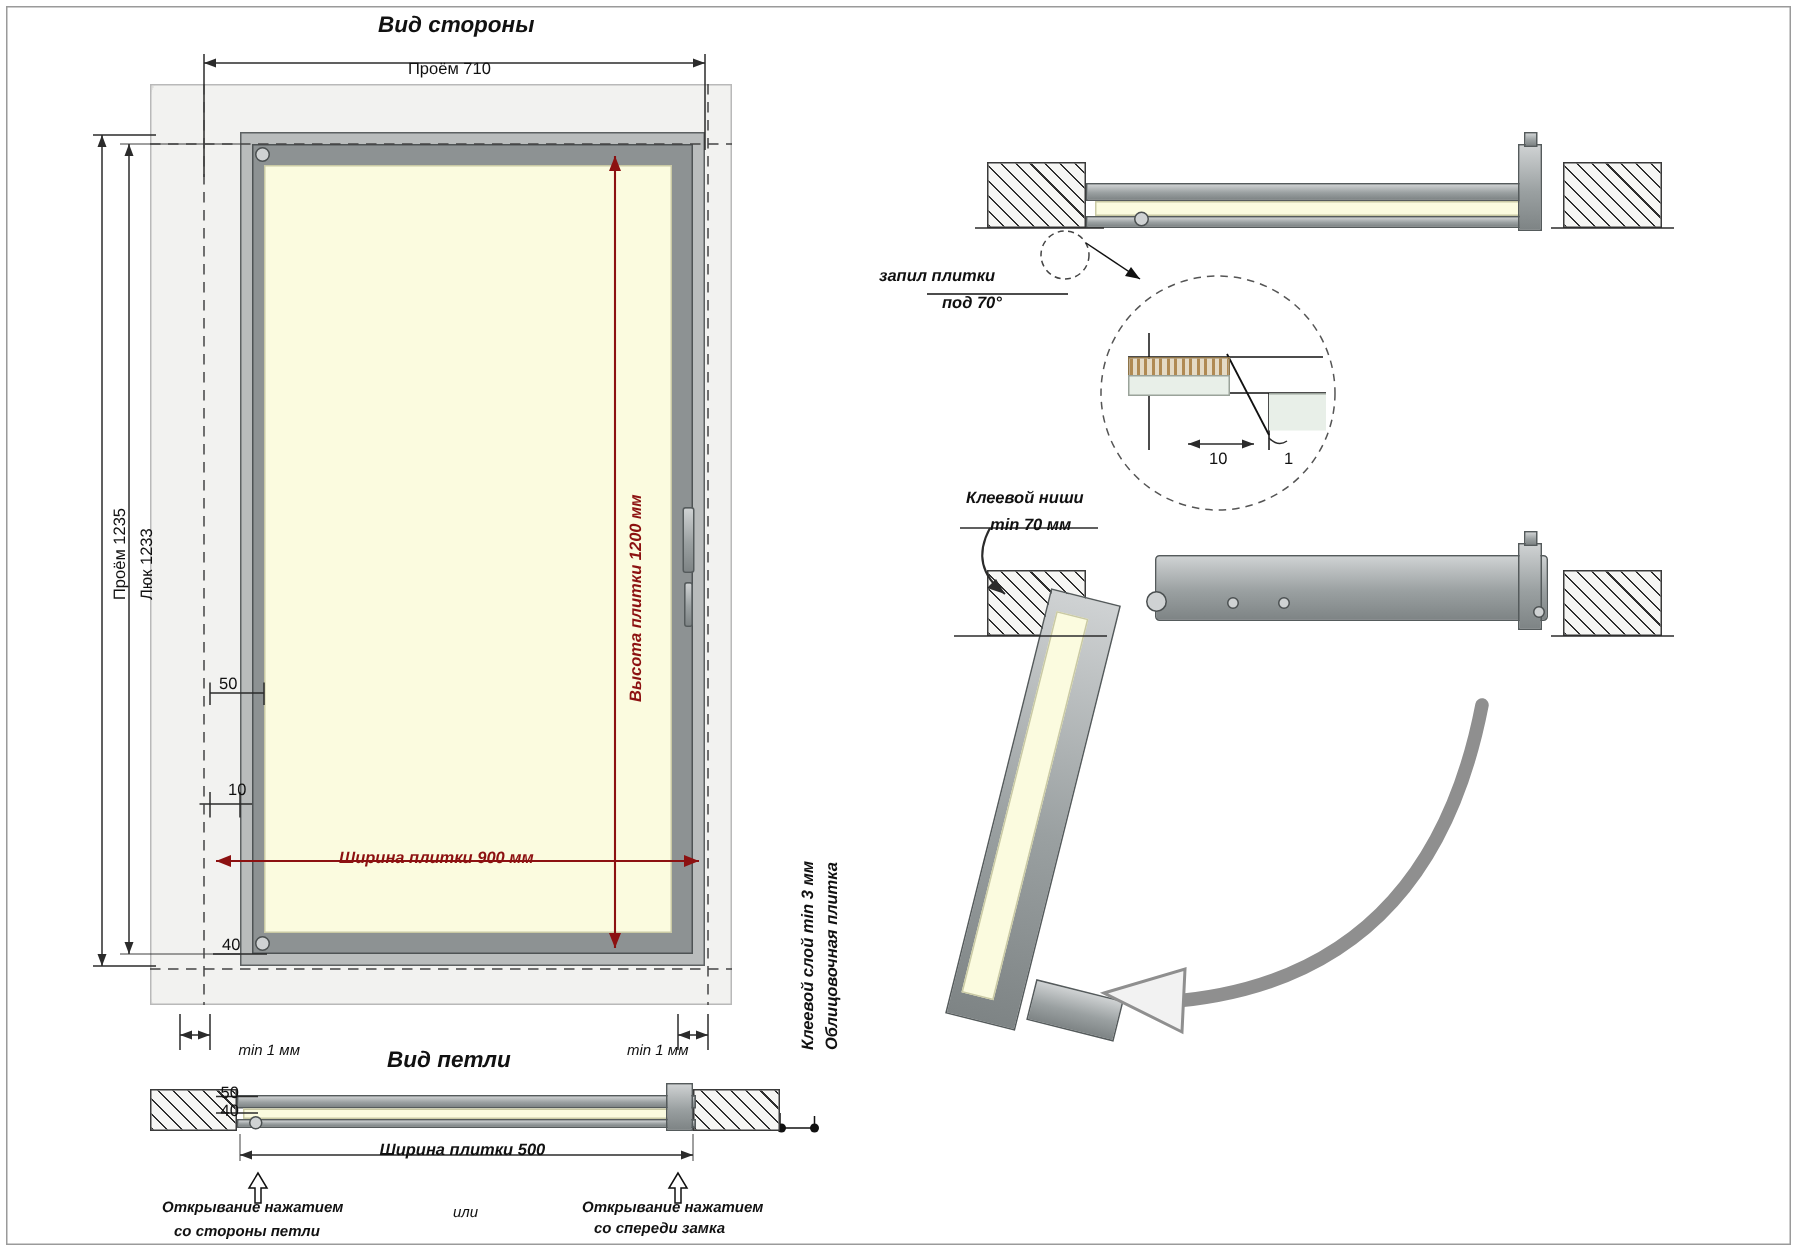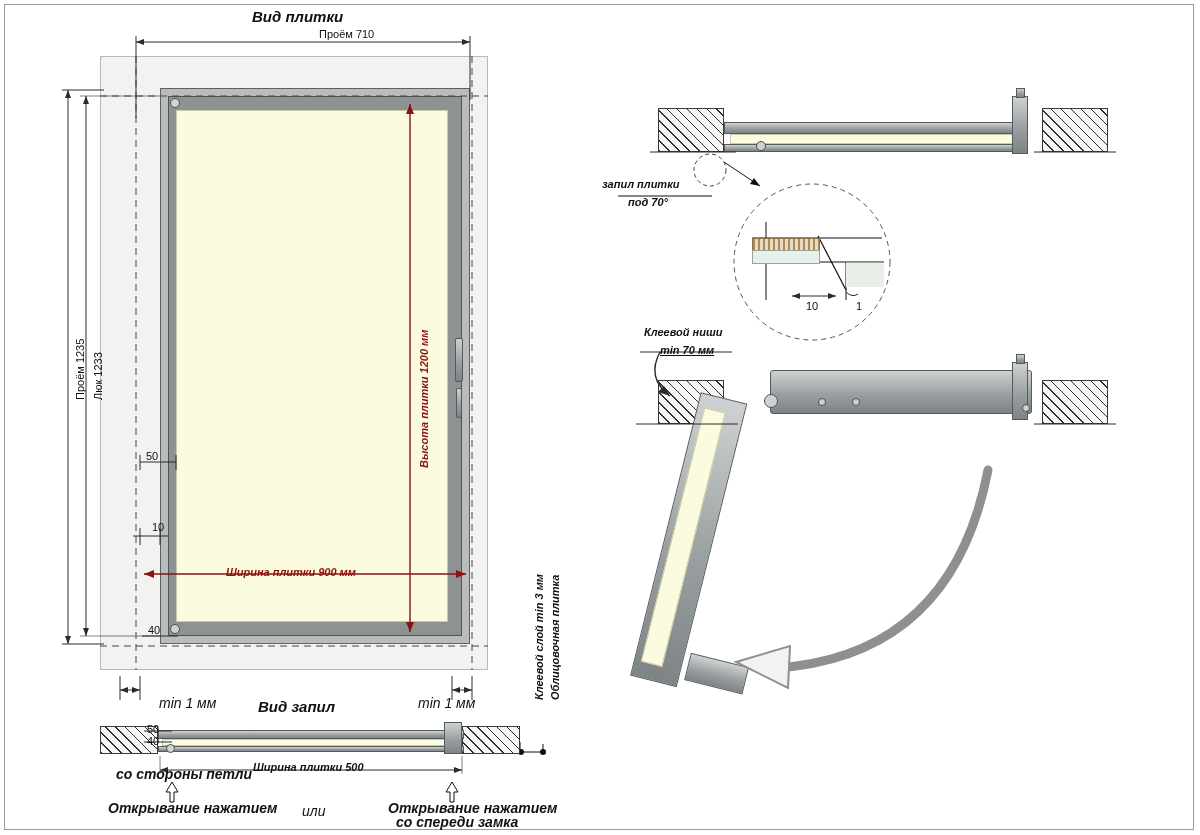--- a/index.html
+++ b/index.html
@@ -1,21 +1,21 @@
 <!DOCTYPE html>
 <html><head>
 <meta charset="utf-8">
 <style>
   html,body{margin:0;padding:0;background:#ffffff;}
   body{font-family:"Liberation Sans", sans-serif;}
   #root{position:relative;width:1200px;height:835px;background:#fff;overflow:hidden;}
   .frame{position:absolute;left:4px;top:4px;width:1190px;height:826px;border:1px solid #9a9a9a;box-sizing:border-box;}
   .lbl{position:absolute;font-style:italic;font-weight:bold;color:#111;white-space:nowrap;}
   .lbl.sm{font-size:11px;}
-  .lbl.xs{font-size:14px;}
+  .lbl.xs{font-size:10px;}
   .lbl.md{font-size:15px;}
   .red{color:#8c1111;}
   .dim{position:absolute;font-size:11px;color:#111;white-space:nowrap;}
   .rot90{transform:rotate(-90deg);transform-origin:left top;}
   .marble{position:absolute;background:
       linear-gradient(118deg, rgba(0,0,0,0.05) 0 2px, rgba(0,0,0,0) 2px 26px),
       linear-gradient(72deg, rgba(0,0,0,0.045) 0 1px, rgba(0,0,0,0) 1px 19px),
       linear-gradient(100deg, rgba(0,0,0,0.035) 0 1px, rgba(0,0,0,0) 1px 33px),
       #f2f2f0;
       border:1px solid #b9b9b9;box-sizing:border-box;}
@@ -28,21 +28,21 @@
   .steel{position:absolute;background:linear-gradient(180deg,#cfd2d3,#9aa0a1 55%,#7e8485);border:1px solid #555b5c;box-sizing:border-box;}
   .screw{position:absolute;border-radius:50%;background:#cfd2d3;border:1px solid #4b5051;}
   svg{position:absolute;left:0;top:0;overflow:visible;}
 </style>
 </head>
 <body>
 
 <div id="root">
   <div class="frame"></div>
 
-  <div class="lbl md" style="left:252px;top:8px;">Вид плитки</div>
+  <div class="lbl md" style="left:252px;top:8px;">Вид стороны</div>
 
   <div class="marble" style="left:100px;top:56px;width:388px;height:614px;"></div>
 
   <div class="panel-outer" style="left:160px;top:88px;width:310px;height:556px;"></div>
   <div class="panel-mid" style="left:168px;top:96px;width:294px;height:540px;"></div>
   <div class="panel-tile" style="left:176px;top:110px;width:272px;height:512px;"></div>
 
   <div class="screw" style="left:170px;top:98px;width:8px;height:8px;"></div>
   <div class="screw" style="left:170px;top:624px;width:8px;height:8px;"></div>
 
@@ -105,36 +105,36 @@
     <polygon points="466,574 456,570 456,578" fill="#8c1111"></polygon>
 
     <line x1="490" y1="742" x2="520" y2="742" stroke="#111" stroke-width="1"></line>
     <line x1="520" y1="742" x2="520" y2="752" stroke="#111" stroke-width="1"></line>
     <line x1="504" y1="752" x2="544" y2="752" stroke="#111" stroke-width="1"></line>
     <circle cx="521" cy="752" r="3" fill="#111"></circle>
     <circle cx="543" cy="752" r="3" fill="#111"></circle>
     <line x1="543" y1="752" x2="543" y2="744" stroke="#111" stroke-width="1"></line>
   </svg>
 
-  <div class="dim" style="left:272px;top:28px;margin-left:47px;">Проём 710</div>
+  <div class="dim" style="left:272px;top:40px;">Проём 710</div>
   <div class="dim rot90" style="left:74px;top:400px;">Проём 1235</div>
   <div class="dim rot90" style="left:92px;top:400px;">Люк 1233</div>
   <div class="dim" style="left:146px;top:450px;">50</div>
   <div class="dim" style="left:152px;top:521px;">10</div>
   <div class="dim" style="left:148px;top:624px;">40</div>
   <div class="lbl xs" style="left:159px;top:695px;font-style:italic;font-weight:normal;">min 1 мм</div>
   <div class="lbl xs" style="left:418px;top:695px;font-style:italic;font-weight:normal;">min 1 мм</div>
 
   <div class="lbl sm red rot90" style="left:418px;top:468px;">Высота плитки 1200 мм</div>
   <div class="lbl sm red" style="left:226px;top:566px;">Ширина плитки 900 мм</div>
 
   <div class="lbl sm rot90" style="left:533px;top:700px;font-weight:bold;">Клеевой слой min 3 мм</div>
   <div class="lbl sm rot90" style="left:549px;top:700px;font-weight:bold;">Облицовочная плитка</div>
 
-  <div class="lbl md" style="left:258px;top:698px;">Вид запил</div>
+  <div class="lbl md" style="left:258px;top:698px;">Вид петли</div>
 
   <div class="hatch" style="left:100px;top:726px;width:58px;height:28px;"></div>
   <div class="hatch" style="left:462px;top:726px;width:58px;height:28px;"></div>
   <div class="steel" style="left:158px;top:730px;width:306px;height:9px;"></div>
   <div class="panel-tile" style="left:162px;top:739px;width:298px;height:7px;"></div>
   <div class="steel" style="left:158px;top:746px;width:306px;height:6px;"></div>
   <div class="steel" style="left:444px;top:722px;width:18px;height:32px;"></div>
   <div class="screw" style="left:166px;top:744px;width:7px;height:7px;"></div>
 
   <svg width="1200" height="835">
@@ -148,21 +148,21 @@
 
     <polygon points="172,782 166,792 170,792 170,802 174,802 174,792 178,792" fill="none" stroke="#111" stroke-width="1"></polygon>
     <polygon points="452,782 446,792 450,792 450,802 454,802 454,792 458,792" fill="none" stroke="#111" stroke-width="1"></polygon>
   </svg>
 
   <div class="dim" style="left:147px;top:723px;">50</div>
   <div class="dim" style="left:147px;top:735px;">40</div>
   <div class="lbl sm" style="left:253px;top:761px;font-style:italic;font-weight:bold;">Ширина плитки 500</div>
 
   <div class="lbl xs" style="left:108px;top:800px;">Открывание нажатием</div>
-  <div class="lbl xs" style="left:116px;top:766px;">со стороны петли</div>
+  <div class="lbl xs" style="left:116px;top:816px;">со стороны петли</div>
   <div class="lbl xs" style="left:302px;top:803px;font-weight:normal;">или</div>
   <div class="lbl xs" style="left:388px;top:800px;">Открывание нажатием</div>
   <div class="lbl xs" style="left:396px;top:814px;">со спереди замка</div>
 
   <div class="hatch" style="left:658px;top:108px;width:66px;height:44px;"></div>
   <div class="hatch" style="left:1042px;top:108px;width:66px;height:44px;"></div>
   <div class="steel" style="left:724px;top:122px;width:302px;height:12px;"></div>
   <div class="panel-tile" style="left:730px;top:134px;width:292px;height:10px;"></div>
   <div class="steel" style="left:724px;top:144px;width:302px;height:8px;"></div>
   <div class="steel" style="left:1012px;top:96px;width:16px;height:58px;"></div>
@@ -185,21 +185,21 @@
     <line x1="846" y1="262" x2="846" y2="300" stroke="#111" stroke-width="1"></line>
     <line x1="792" y1="296" x2="836" y2="296" stroke="#2b2b2b" stroke-width="1"></line>
     <polygon points="792,296 800,293 800,299" fill="#2b2b2b"></polygon>
     <polygon points="836,296 828,293 828,299" fill="#2b2b2b"></polygon>
     <path d="M846,292 q6,6 12,2" stroke="#2b2b2b" fill="none" stroke-width="1"></path>
   </svg>
   <div style="position:absolute;left:752px;top:238px;width:66px;height:12px;background:repeating-linear-gradient(90deg,#b08a53 0 2px,#e4dac5 2px 5px);border:1px solid #8d7346;"></div>
   <div style="position:absolute;left:752px;top:250px;width:66px;height:12px;background:#e8efe8;border:1px solid #9aa39a;"></div>
   <div style="position:absolute;left:846px;top:262px;width:38px;height:24px;background:#e8efe8;border-left:none;border-top:1px solid #9aa39a;"></div>
 
-  <div class="lbl sm" style="left:602px;top:178px;">запил плитки</div>
+  <div class="lbl sm" style="left:586px;top:178px;">запил плитки</div>
   <div class="lbl sm" style="left:628px;top:196px;">под 70°</div>
   <div class="dim" style="left:806px;top:300px;">10</div>
   <div class="dim" style="left:856px;top:300px;">1</div>
 
   <div class="hatch" style="left:658px;top:380px;width:66px;height:44px;"></div>
   <div class="hatch" style="left:1042px;top:380px;width:66px;height:44px;"></div>
   <div class="steel" style="left:770px;top:370px;width:262px;height:44px;border-radius:3px;"></div>
   <div class="steel" style="left:1012px;top:362px;width:16px;height:58px;"></div>
   <div class="steel" style="left:1016px;top:354px;width:9px;height:10px;"></div>
   <div class="screw" style="left:764px;top:394px;width:12px;height:12px;"></div>
@@ -216,14 +216,14 @@
     <line x1="1034" y1="424" x2="1116" y2="424" stroke="#2b2b2b" stroke-width="1"></line>
     <path d="M660,352 q-14,26 10,44" stroke="#2b2b2b" fill="none" stroke-width="1.4"></path>
     <polygon points="670,396 658,392 664,386" fill="#2b2b2b"></polygon>
     <line x1="640" y1="352" x2="732" y2="352" stroke="#2b2b2b" stroke-width="1"></line>
 
     <path d="M988,470 q-36,186 -212,198" stroke="#8f8f8f" fill="none" stroke-width="9" stroke-linecap="round"></path>
     <polygon points="736,662 790,646 788,688" fill="#f2f2f2" stroke="#8f8f8f" stroke-width="2"></polygon>
   </svg>
 
   <div class="lbl sm" style="left:644px;top:326px;">Клеевой ниши</div>
-  <div class="lbl sm" style="left:660px;top:344px;text-decoration:underline;">min 70 мм</div>
+  <div class="lbl sm" style="left:660px;top:344px;">min 70 мм</div>
 </div>
 
 </body></html>

